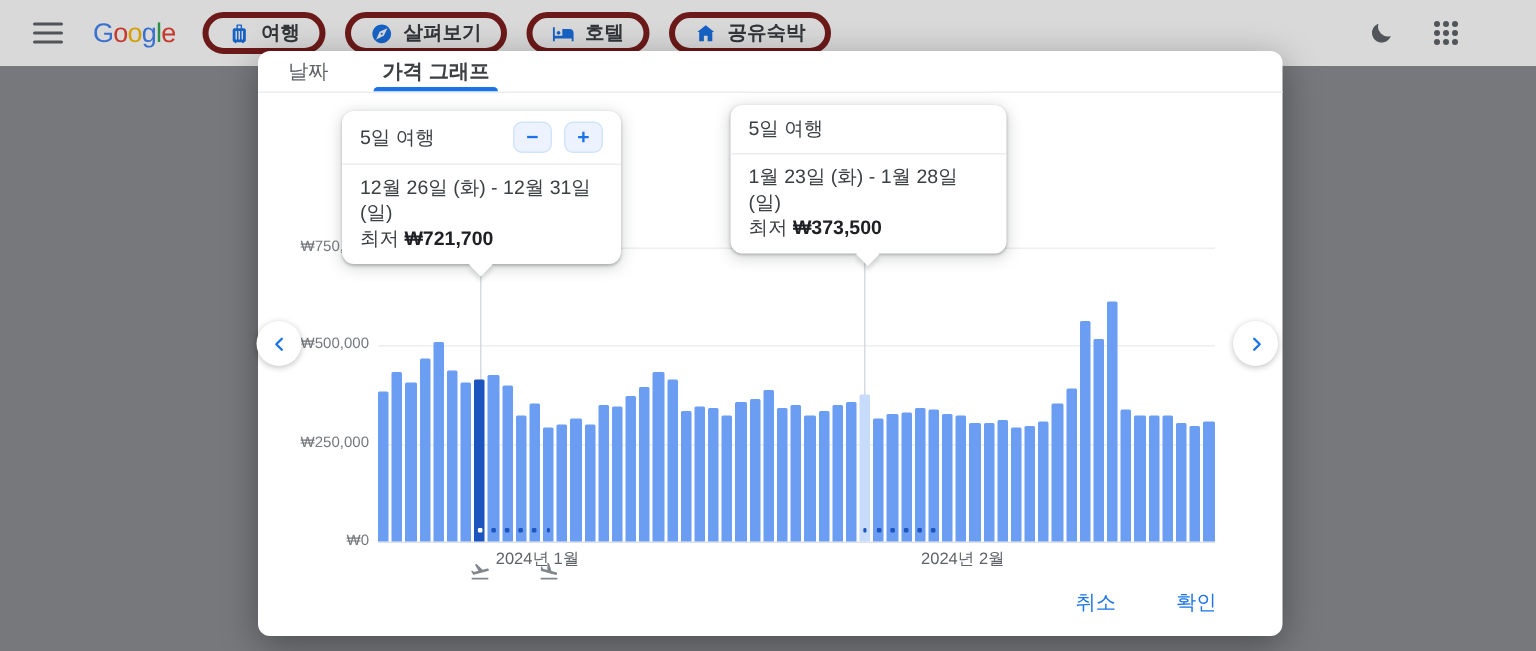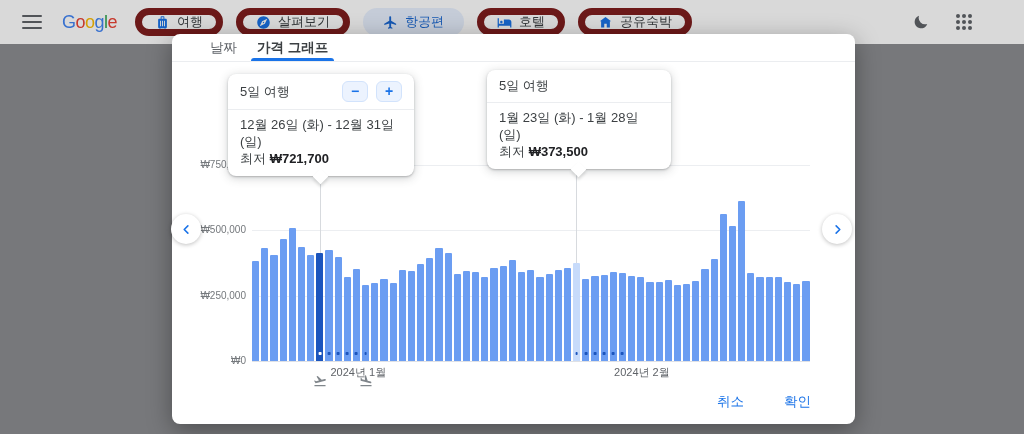--- a/index.html
+++ b/index.html
@@ -10,33 +10,33 @@
   .app-header { position:absolute; top:0; left:0; width:1024px; height:44px;
     background:#ffffff; filter:brightness(0.85); display:flex; align-items:center;
     padding:0 16px; z-index:1; }
   .hamburger { width:20px; height:14px; display:flex; flex-direction:column;
     justify-content:space-between; margin:0 12px 0 6px; cursor:pointer; }
   .hamburger span { height:2px; background:#5f6368; border-radius:1px; }
   .glogo { font-size:18px; font-weight:500; letter-spacing:-0.5px; margin:0 18px 0 8px; }
   .glogo i { font-style:normal; }
   .pills { display:flex; gap:13px; align-items:center; }
   .pill { display:flex; align-items:center; gap:7px; height:28px; padding:0 13px;
-    border:7px solid #7f1d1d; border-radius:15px; font-size:13px; color:#3c4043;
-    background:#fff; cursor:pointer; white-space:nowrap; }
+    border:4px solid #7f1d1d; border-radius:15px; font-size:13px; color:#3c4043;
+    background:#fff; cursor:pointer; white-space:nowrap;font-weight:bold; }
   .pill.selected { background:#e8f0fe; border-color:#e8f0fe; color:#1967d2; }
   .pill svg { flex:0 0 auto; }
   .hdr-right { margin-left:auto; display:flex; align-items:center; gap:26px; padding-right:36px; }
   .apps-grid { display:grid; grid-template-columns:repeat(3,4px); grid-gap:2px; cursor:pointer; }
   .apps-grid b { width:4px; height:4px; border-radius:50%; background:#5f6368; }
 
   
   .modal { position:absolute; left:172px; top:34px; width:683px; height:390px;
     background:#fff; border-radius:8px; box-shadow:0 6px 24px rgba(0,0,0,.35); z-index:2; }
   .tabs { position:absolute; top:0; left:0; right:0; height:27px; display:flex;
-    align-items:center; padding-left:36px; gap:16px; }
+    align-items:center; padding-left:18px; gap:32px; }
   .tab { font-size:13.5px; color:#5f6368; cursor:pointer; position:relative;
     height:100%; display:flex; align-items:center; padding:0 2px; }
   .tab.selected { color:#3c4043; font-weight:700; }
   .tab.selected::after { content:""; position:absolute; left:-4px; right:-4px; bottom:0;
     height:3px; background:#1a73e8; border-radius:3px 3px 0 0; }
   .tabs-divider { position:absolute; top:27px; left:0; right:0; height:1px; background:#ebedf0; }
 
   
   .gridline { position:absolute; left:80px; width:558px; height:1px; background:#eceef1; }
   .gridline.base { background:#dfe1e5; }
@@ -92,26 +92,20 @@
           <path fill="#1a73e8" d="M17 6h-2V3c0-.6-.4-1-1-1h-4c-.6 0-1 .4-1 1v3H7c-1.1 0-2 .9-2 2v11c0 1.1.9 2 2 2 0 .6.4 1 1 1s1-.4 1-1h6c0 .6.4 1 1 1s1-.4 1-1c1.1 0 2-.9 2-2V8c0-1.1-.9-2-2-2zm-6.5 0V3.5h3V6h-3zM9.5 18H8V9h1.5v9zm3.25 0h-1.5V9h1.5v9zM16 18h-1.5V9H16v9z"></path>
         </svg>
         <span>여행</span>
       </div>
       <div class="pill">
         <svg width="15" height="15" viewBox="0 0 24 24">
           <path fill="#1a73e8" d="M12 2C6.5 2 2 6.5 2 12s4.5 10 10 10 10-4.5 10-10S17.5 2 12 2zm2.19 12.19L6 18l3.81-8.19L18 6l-3.81 8.19zM12 10.9c-.61 0-1.1.49-1.1 1.1s.49 1.1 1.1 1.1 1.1-.49 1.1-1.1-.49-1.1-1.1-1.1z"></path>
         </svg>
         <span>살펴보기</span>
       </div>
-      <div class="pill selected">
-        <svg width="15" height="15" viewBox="0 0 24 24">
-          <path fill="#1967d2" d="M21 16v-2l-8-5V3.5C13 2.7 12.3 2 11.5 2S10 2.7 10 3.5V9l-8 5v2l8-2.5V19l-2 1.5V22l3.5-1 3.5 1v-1.5L13 19v-5.5l8 2.5z"></path>
-        </svg>
-        <span>항공편</span>
-      </div>
       <div class="pill">
         <svg width="15" height="15" viewBox="0 0 24 24">
           <path fill="#1a73e8" d="M7 13c1.1 0 2-.9 2-2s-.9-2-2-2-2 .9-2 2 .9 2 2 2zm12-6h-8v7H3V5H1v15h2v-3h18v3h2v-9c0-2.2-1.8-4-4-4z"></path>
         </svg>
         <span>호텔</span>
       </div>
       <div class="pill">
         <svg width="15" height="15" viewBox="0 0 24 24">
           <path fill="#1a73e8" d="M12 3 3 10h2v10h5v-6h4v6h5V10h2L12 3z"></path>
         </svg>

